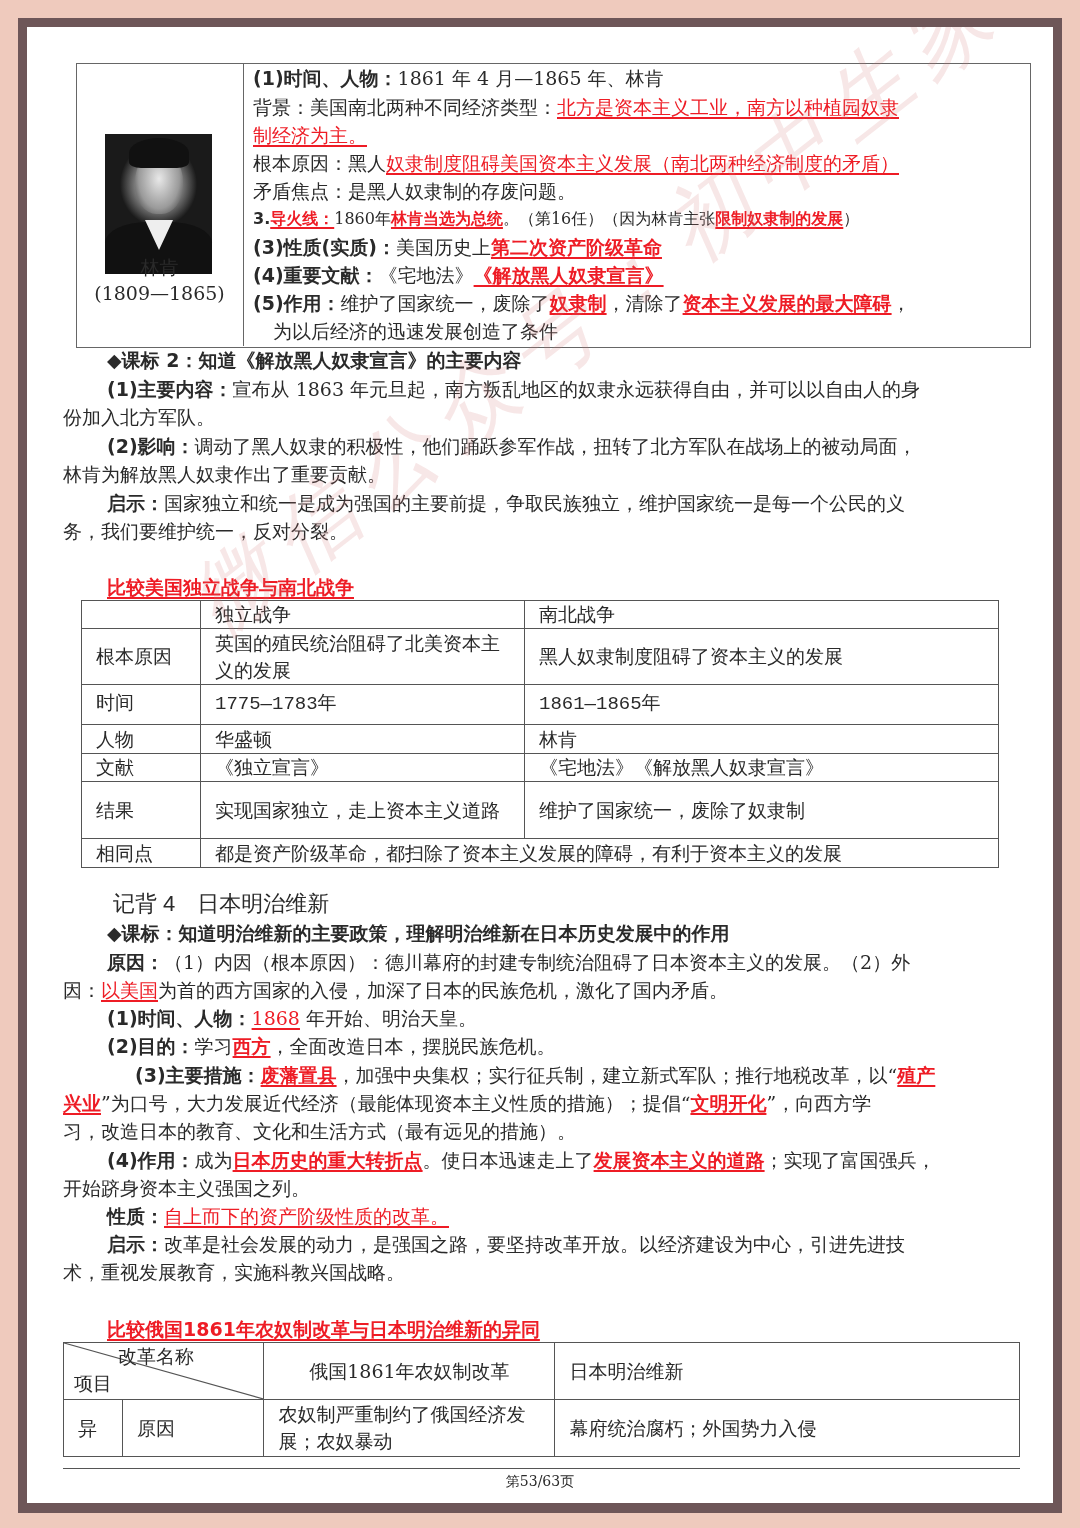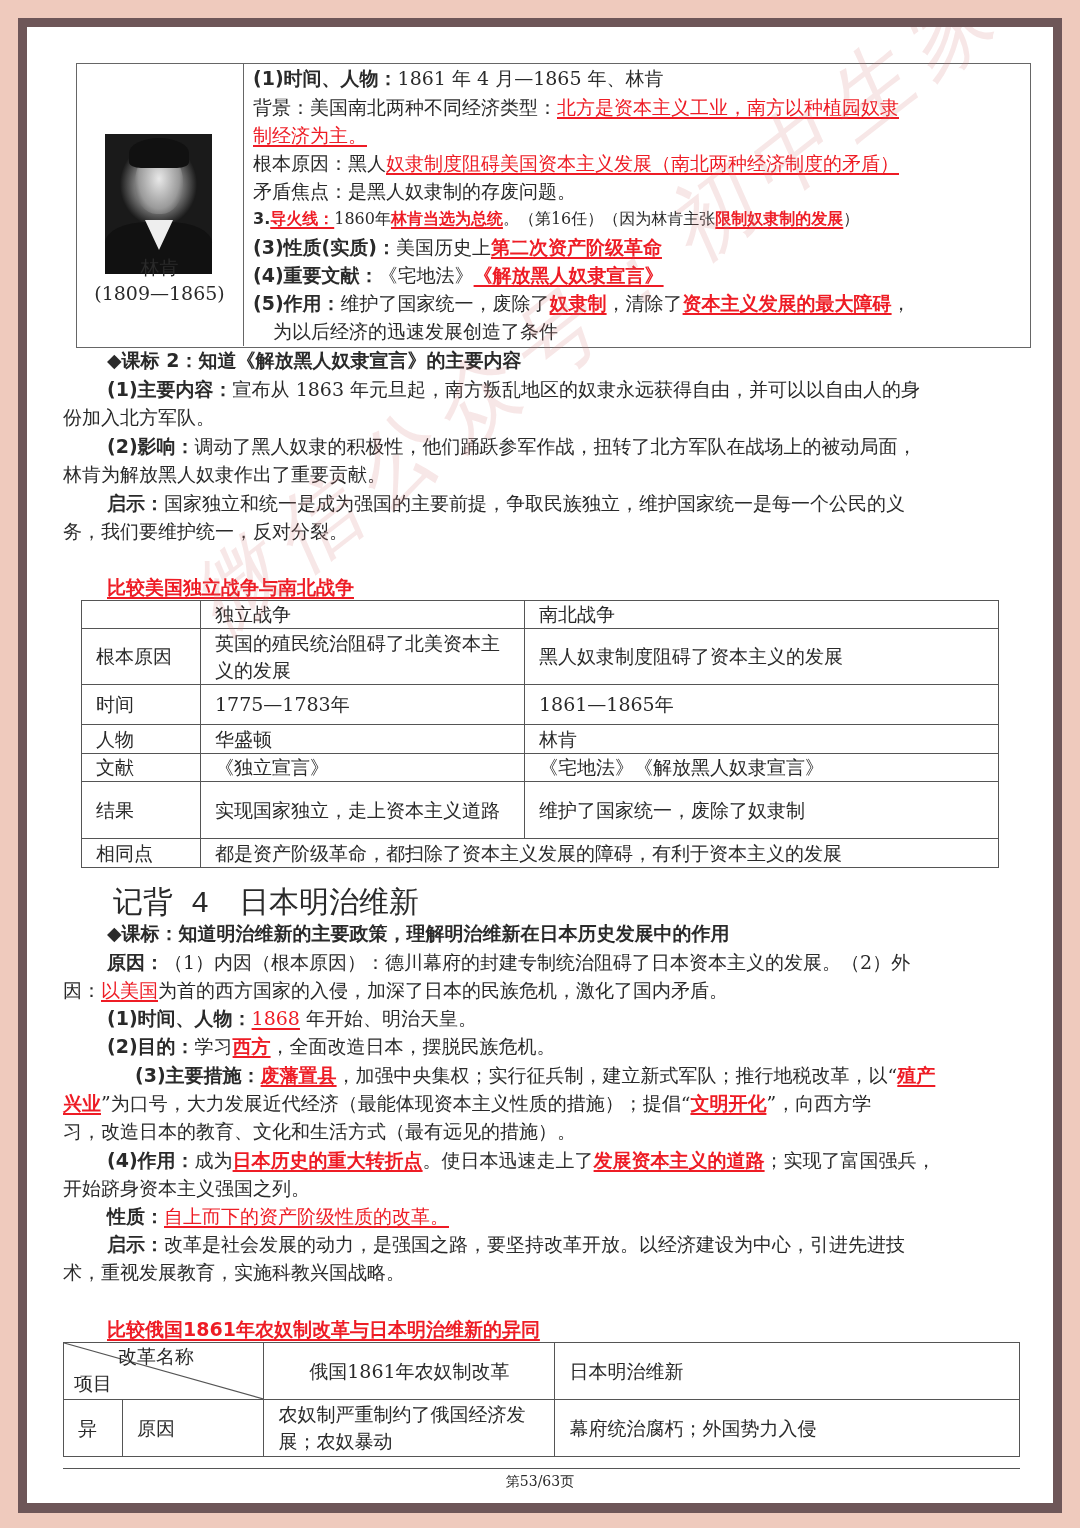--- a/index.html
+++ b/index.html
@@ -109,21 +109,21 @@
         <tr style="height:28px;">
       <td style="width:90px;"></td>
       <td style="width:295px;">独立战争</td>
       <td>南北战争</td>
     </tr>
     <tr style="height:56px;">
       <td>根本原因</td>
       <td style="white-space:normal;">英国的殖民统治阻碍了北美资本主义的发展</td>
       <td>黑人奴隶制度阻碍了资本主义的发展</td>
     </tr>
-    <tr style="height:40px;">
+    <tr style="height:40px;font-family:Liberation Mono, monospace;">
       <td>时间</td>
       <td>1775—1783年</td>
       <td>1861—1865年</td>
     </tr>
     <tr style="height:29px;">
       <td>人物</td>
       <td>华盛顿</td>
       <td>林肯</td>
     </tr>
     <tr style="height:20px;">
@@ -136,21 +136,21 @@
       <td style="white-space:normal;">实现国家独立，走上资本主义道路</td>
       <td>维护了国家统一，废除了奴隶制</td>
     </tr>
     <tr style="height:29px;margin-top:24px;">
       <td>相同点</td>
       <td colspan="2">都是资产阶级革命，都扫除了资本主义发展的障碍，有利于资本主义的发展</td>
     </tr>
   </tbody>
     </table>
 
-  <div class="line" style="left:86px; top:862px; font-size:30px; line-height:30px; font-family:Liberation Mono, monospace;">记背 4　日本明治维新</div>
+  <div class="line" style="left:86px; top:862px; font-size:22px; line-height:30px; font-family:Liberation Sans, sans-serif;">记背 4　日本明治维新</div>
   <div class="line b" style="left:80px; top:892px;">◆课标：知道明治维新的主要政策，理解明治维新在日本历史发展中的作用</div>
   <div class="line" style="left:80px; top:921px;">
     <span class="b">原因：</span><span>（1）内因（根本原因）：德川幕府的封建专制统治阻碍了日本资本主义的发展。（2）外</span>
   </div>
   <div class="line" style="left:36px; top:949px;">
     <span>因：</span><span class="red u">以美国</span><span>为首的西方国家的入侵，加深了日本的民族危机，激化了国内矛盾。</span>
   </div>
   <div class="line" style="left:80px; top:977px;">
     <span class="b">(1)时间、人物：</span><span class="red u">1868</span><span> 年开始、明治天皇。</span>
   </div>

